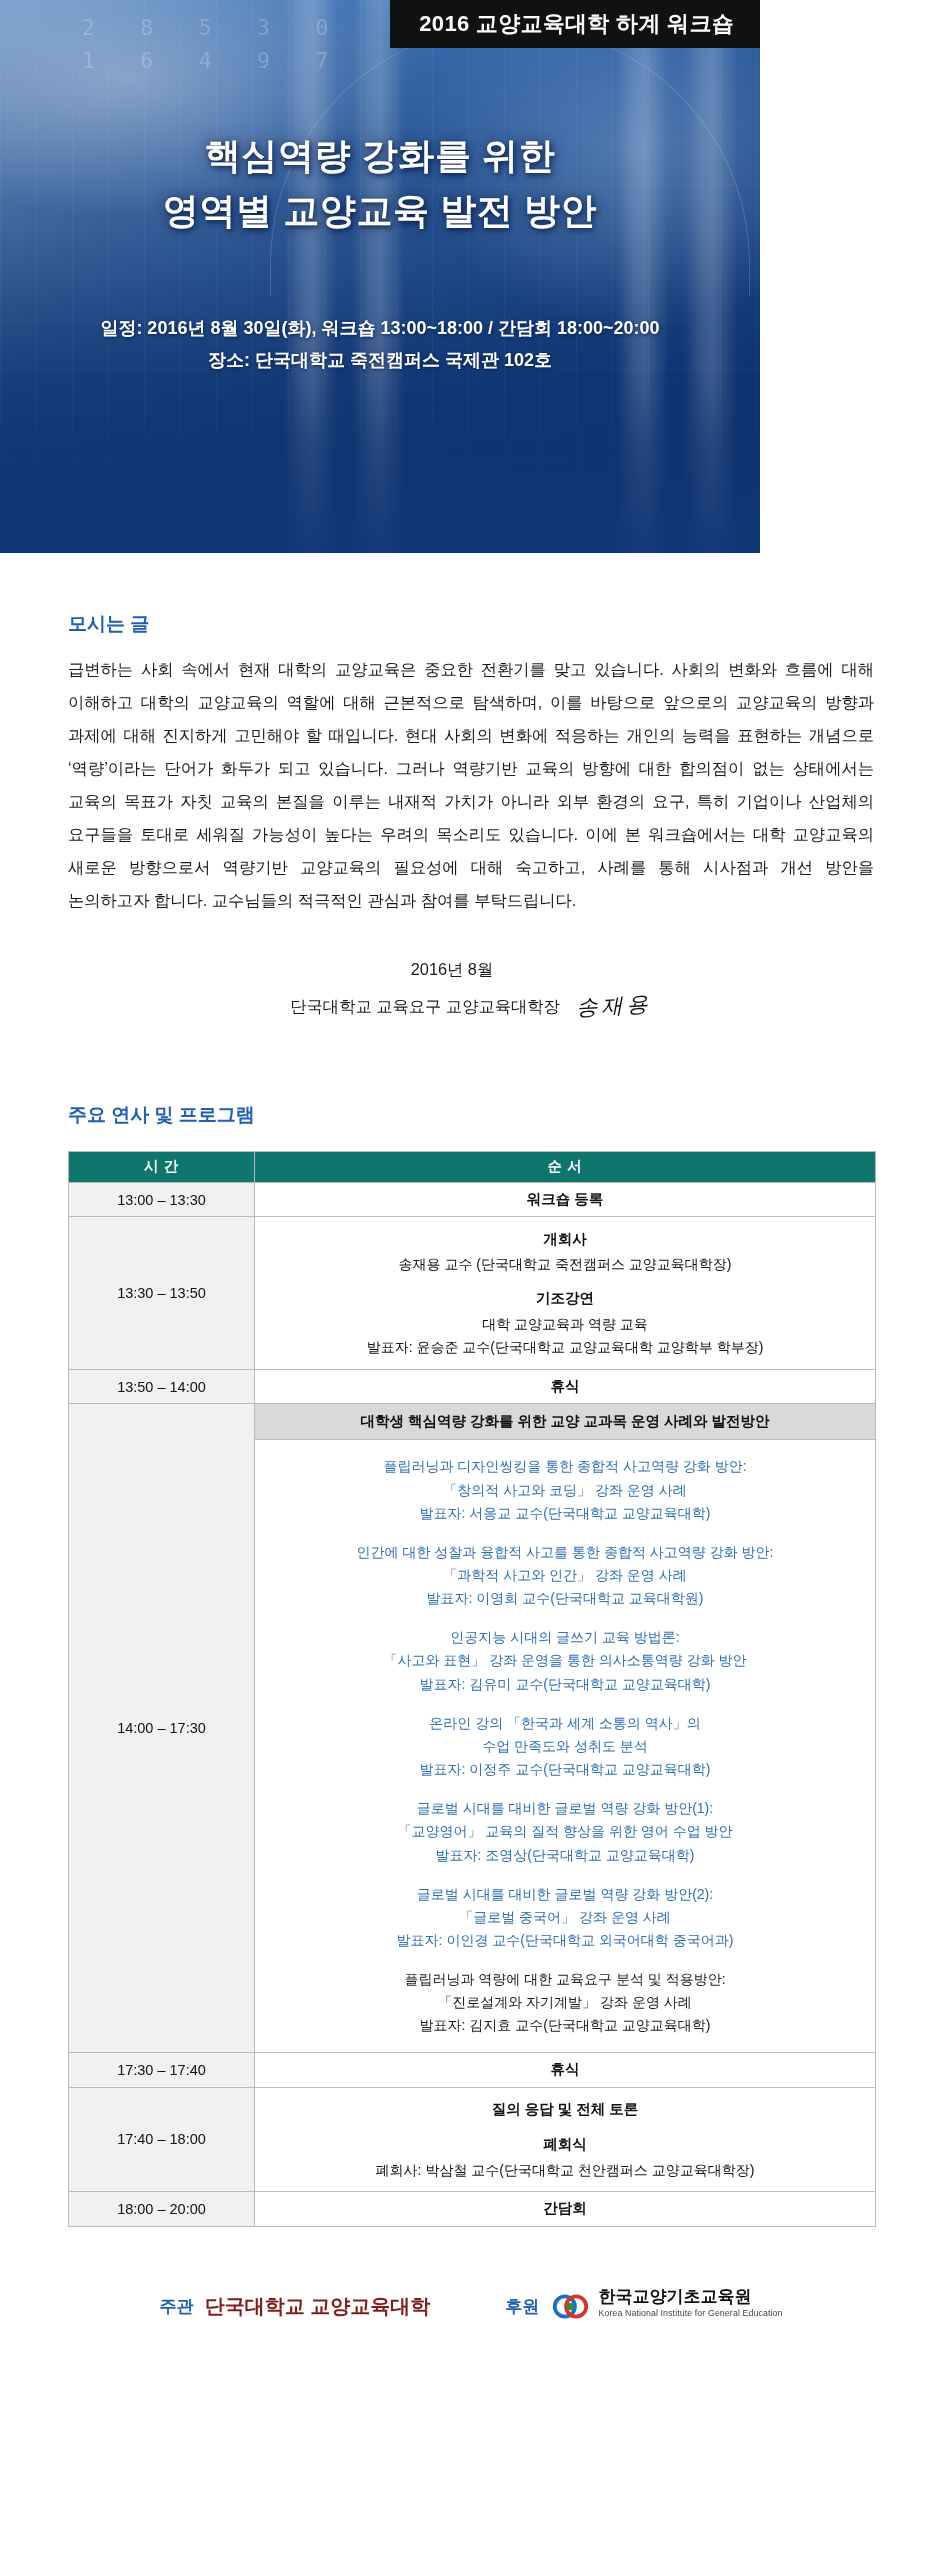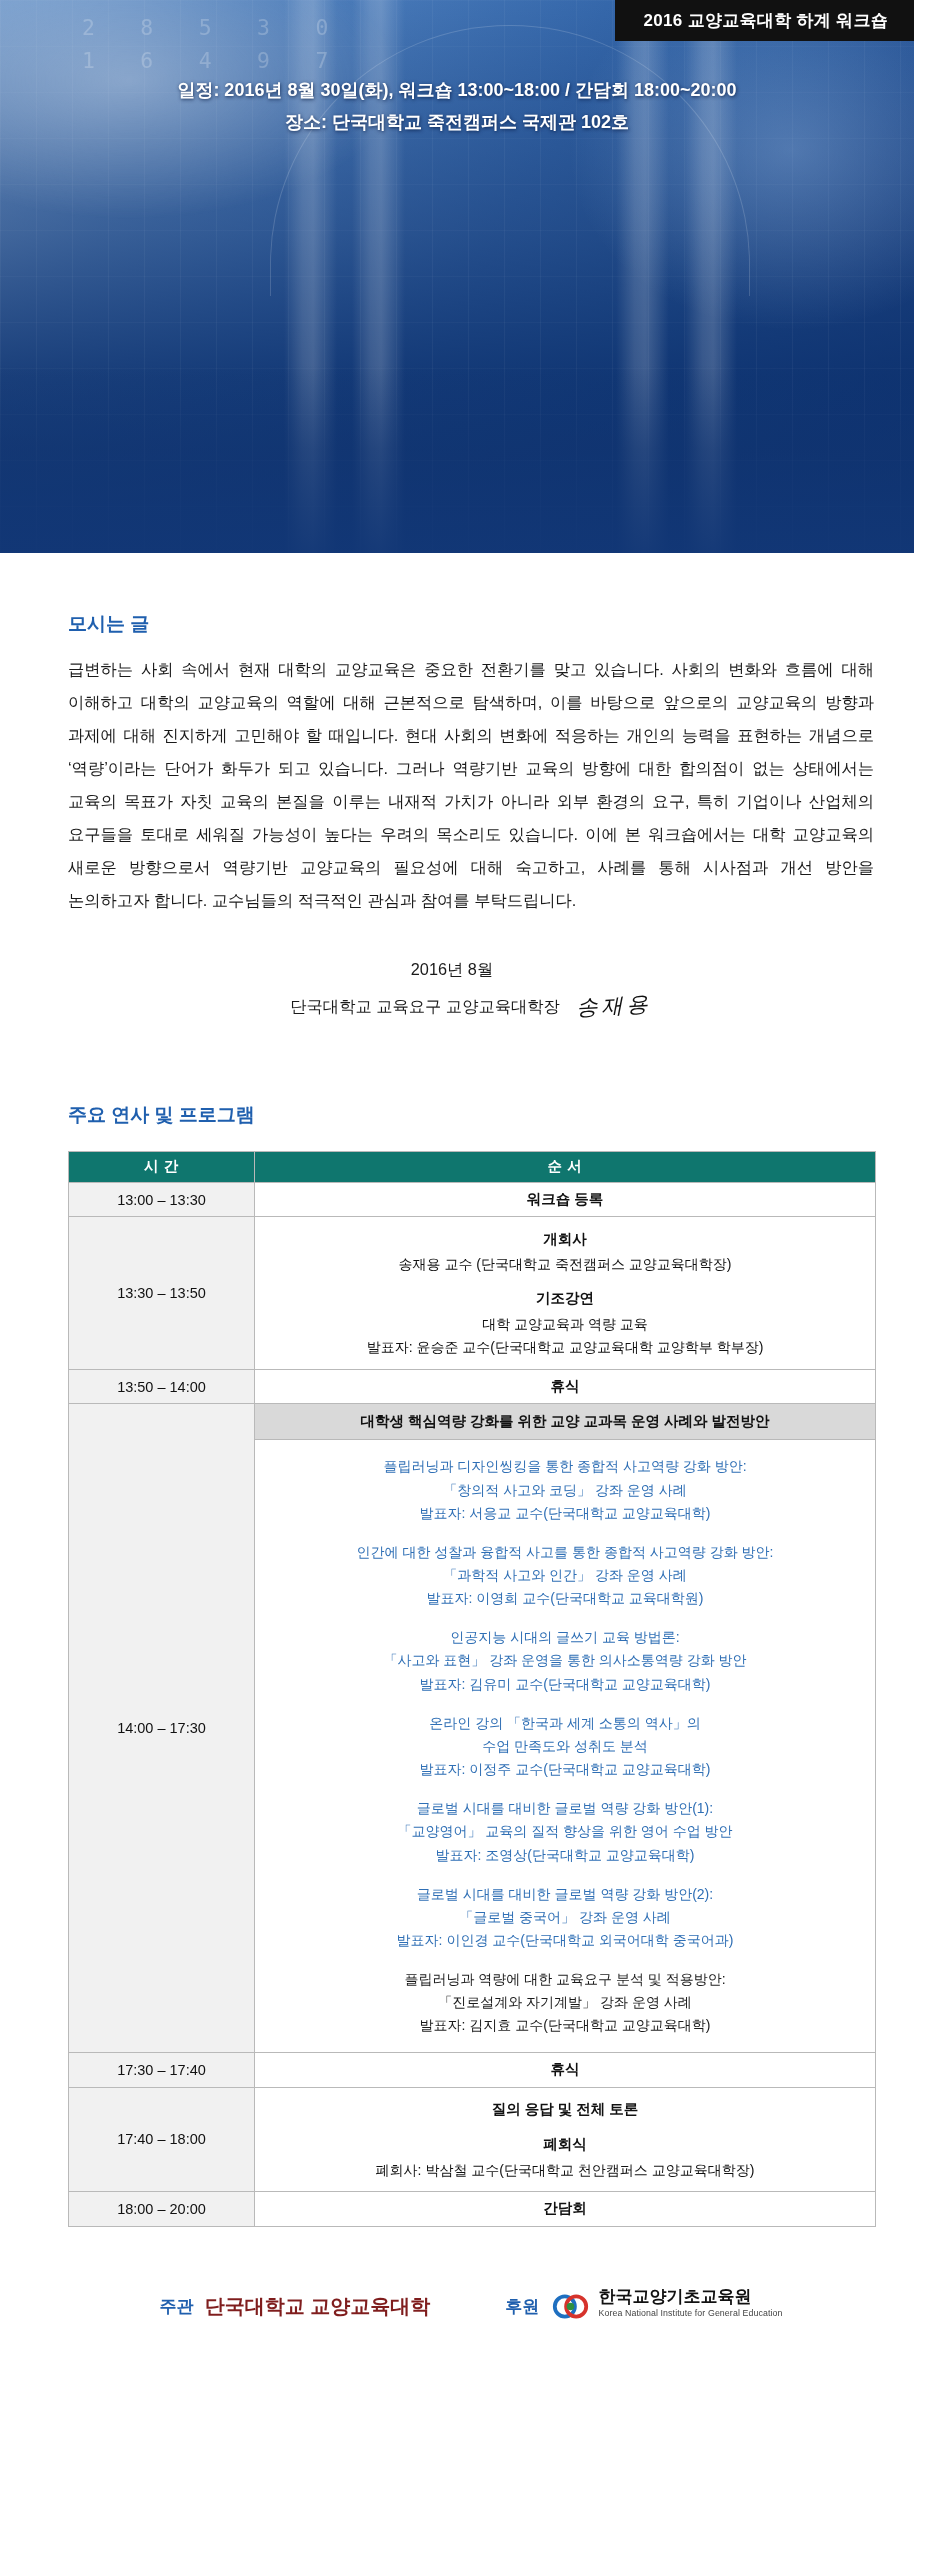--- a/index.html
+++ b/index.html
@@ -16,21 +16,21 @@
     width: 942px;
     min-height: 2576px;
     position: relative;
     background: #ffffff;
     overflow: hidden;
   }
 
   
   .banner {
     position: relative;
-    width: 914px;
+    width: 760px;
     height: 553px;
     background:
       linear-gradient(to bottom, rgba(12,40,92,0.10) 0%, rgba(10,38,92,0.45) 42%, rgba(10,45,105,0.82) 68%, rgba(11,48,110,0.94) 100%),
       linear-gradient(115deg, #7fa8d8 0%, #5f8fc9 18%, #4b7fc0 34%, #3a6fb4 52%, #2f63a8 70%, #27569b 86%, #1f4a8c 100%);
     overflow: hidden;
   }
   
   .banner .tex-lines {
     position: absolute; inset: 0;
     background-image:
@@ -82,21 +82,21 @@
     position: absolute; left: 0; right: 0; bottom: 0; height: 188px;
     background: linear-gradient(to bottom, rgba(17,52,112,0) 0%, rgba(17,52,112,0.55) 45%, rgba(18,55,118,0.92) 100%);
   }
 
   
   .ribbon {
     position: absolute;
     top: 0; right: 0;
     background: #111111;
     color: #ffffff;
-    font-size: 17px;
+    font-size: 22px;
     font-weight: bold;
     padding: 8.8px 26px 8.8px 29px;
     letter-spacing: 0.3px;
     z-index: 6;
   }
 
   .banner-inner {
     position: relative;
     z-index: 5;
     text-align: center;
@@ -271,20 +271,24 @@
     <div class="pillar p1"></div>
     <div class="pillar p2"></div>
     <div class="pillar p3"></div>
     <div class="pillar p4"></div>
     <div class="numgrid">2 8 5 3 0 1 6 4 9 7</div>
     <div class="bottom-fade"></div>
 
     <div class="ribbon">2016 교양교육대학 하계 워크숍</div>
 
     <div class="banner-inner">
+      <div class="title-main">
+        <span class="l1">핵심역량 강화를 위한</span>
+        <span class="l2">영역별 교양교육 발전 방안</span>
+      </div>
       <div class="banner-meta">
         <div>일정: 2016년 8월 30일(화), 워크숍 13:00~18:00 / 간담회 18:00~20:00</div>
         <div>장소: 단국대학교 죽전캠퍼스 국제관 102호</div>
       </div>
     </div>
   </div>
 
   <div class="section">
     <div class="sec-title">모시는 글</div>
     <p class="greeting-body">급변하는 사회 속에서 현재 대학의 교양교육은 중요한 전환기를 맞고 있습니다. 사회의 변화와 흐름에 대해 이해하고 대학의 교양교육의 역할에 대해 근본적으로 탐색하며, 이를 바탕으로 앞으로의 교양교육의 방향과 과제에 대해 진지하게 고민해야 할 때입니다. 현대 사회의 변화에 적응하는 개인의 능력을 표현하는 개념으로 ‘역량’이라는 단어가 화두가 되고 있습니다. 그러나 역량기반 교육의 방향에 대한 합의점이 없는 상태에서는 교육의 목표가 자칫 교육의 본질을 이루는 내재적 가치가 아니라 외부 환경의 요구, 특히 기업이나 산업체의 요구들을 토대로 세워질 가능성이 높다는 우려의 목소리도 있습니다. 이에 본 워크숍에서는 대학 교양교육의 새로운 방향으로서 역량기반 교양교육의 필요성에 대해 숙고하고, 사례를 통해 시사점과 개선 방안을 논의하고자 합니다. 교수님들의 적극적인 관심과 참여를 부탁드립니다.</p>

